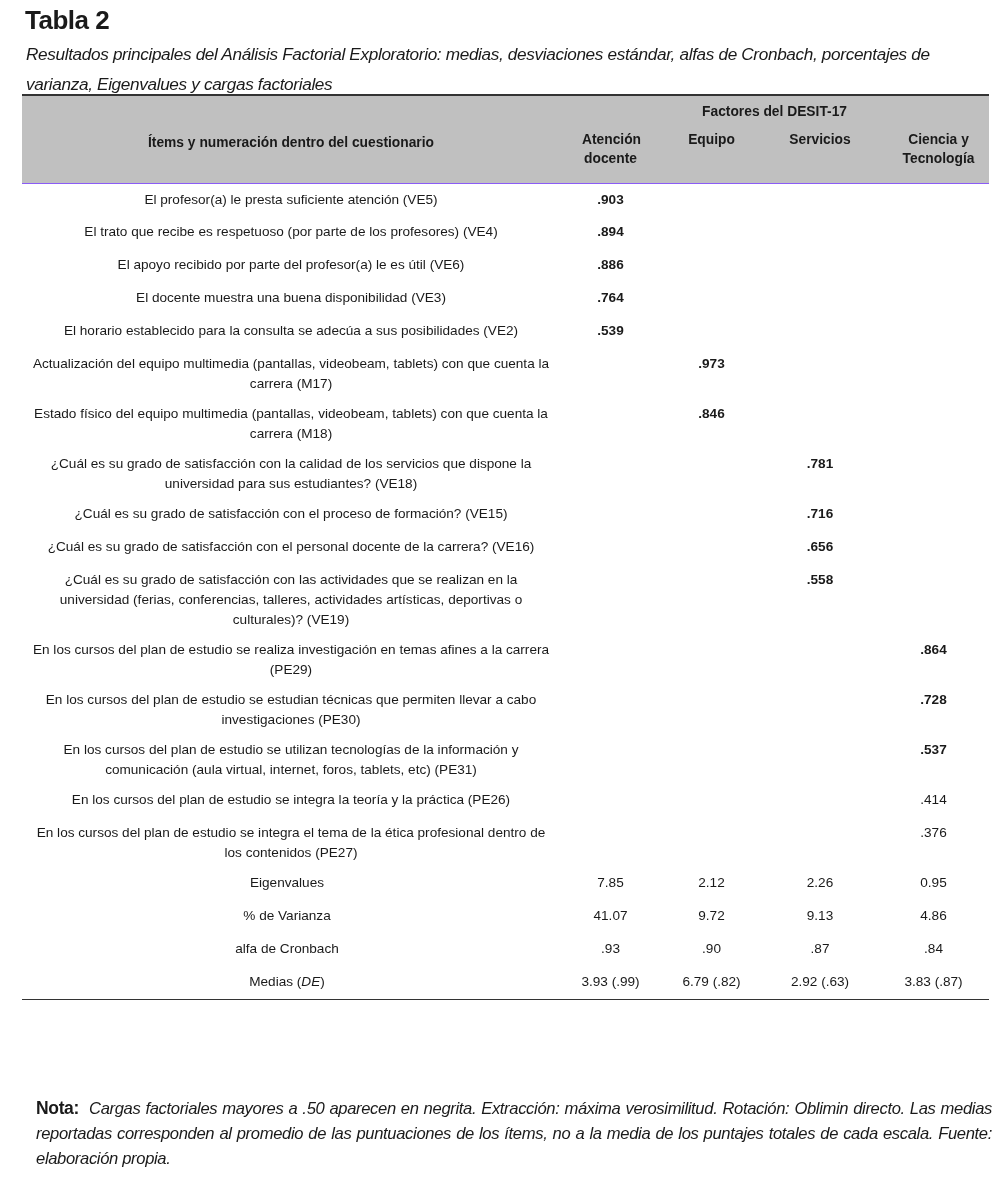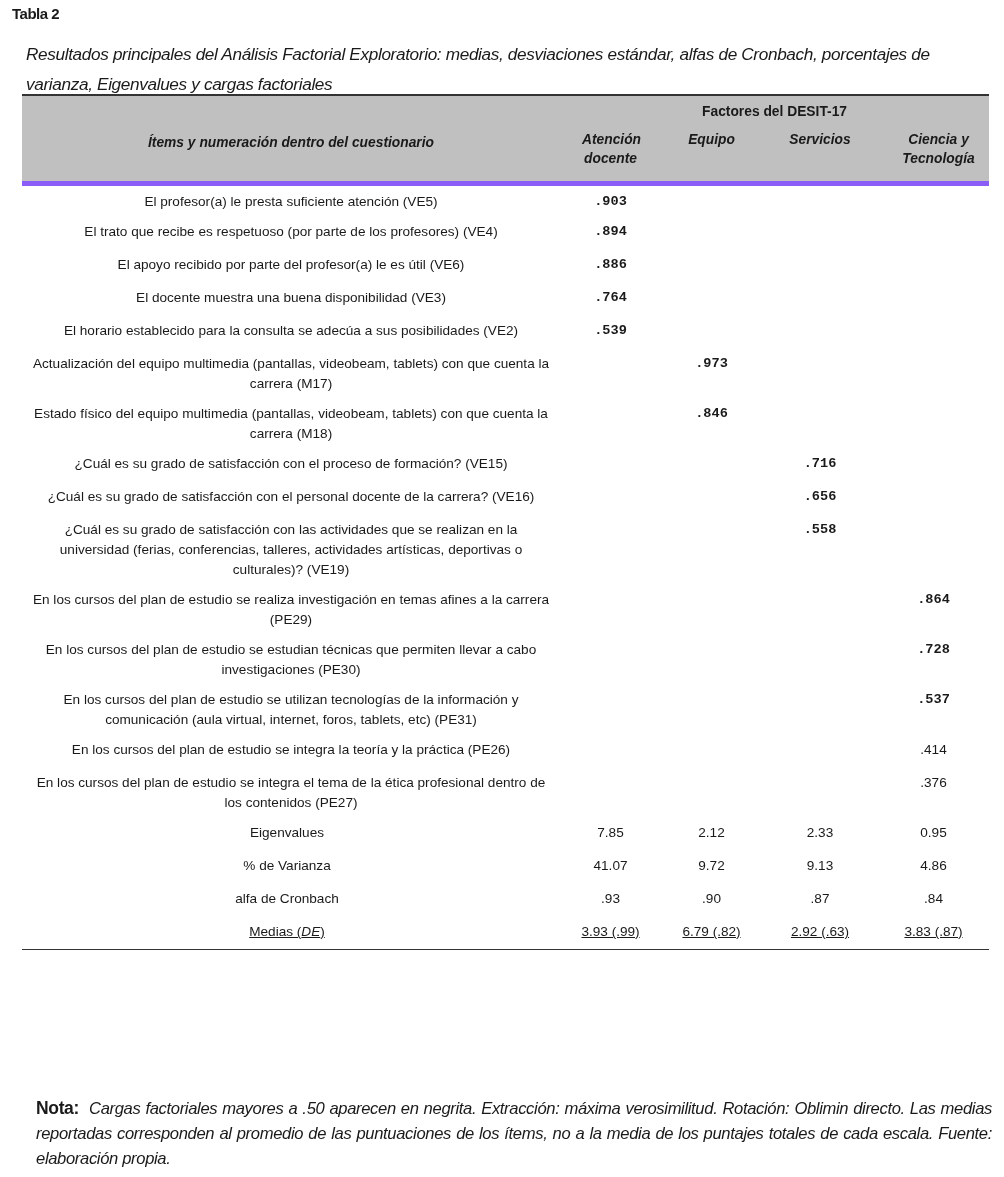--- a/index.html
+++ b/index.html
@@ -1,44 +1,44 @@
 <!DOCTYPE html>
 <html><head>
 <meta charset="utf-8">
 <style>
   html, body { margin: 0; padding: 0; background: #ffffff; }
   body { width: 1004px; height: 1177px; position: relative; overflow: hidden;
          font-family: "Liberation Sans", sans-serif; color: #1a1a1a; }
-  .title { position: absolute; left: 12px; top: 5px; font-size: 15px; font-weight: bold;
+  .title { position: absolute; left: 25px; top: 5px; font-size: 26px; font-weight: bold;
            letter-spacing: -0.5px; }
   .caption { position: absolute; left: 26px; top: 39px; width: 960px; font-size: 17.2px;
              font-style: italic; line-height: 30px; letter-spacing: -0.35px; }
   table.main { position: absolute; left: 22px; top: 94px; width: 967px;
                border-collapse: collapse; table-layout: fixed; font-size: 13.6px; }
   table.main col.c-item { width: 538px; }
   table.main col.c-f1 { width: 101px; }
   table.main col.c-f2 { width: 101px; }
   table.main col.c-f3 { width: 116px; }
   table.main col.c-f4 { width: 111px; }
   thead tr.h1 th { border-top: 2px solid #333; margin-top: 29px; }
   thead th { background: #c0c0c0; font-weight: bold; text-align: center; vertical-align: top;
              padding: 0; font-size: 13.8px; line-height: 19px; }
   thead tr.h1 th { height: 30px; padding-top: 6px; box-sizing: border-box; vertical-align: top; }
-  thead tr.h2 th { height: 58px; border-bottom: 5px solid #8b5cf6; padding-top: 5px; box-sizing: border-box; font-style: italic; }
+  thead tr.h2 th { height: 58px; border-bottom: 1px solid #8b5cf6; padding-top: 5px; box-sizing: border-box; }
   thead tr.h2 th.item-head { vertical-align: top; padding-top: 5px; }
   tbody td { text-align: center; vertical-align: top; padding: 0; line-height: 20px; }
   tbody td.item { padding: 6px 8px 0 8px; }
   tbody td.val { padding-top: 6px; }
   tbody tr.r1 td { height: 33px; box-sizing: border-box; }
   tbody tr.r2 td { height: 50px; box-sizing: border-box; text-align: center; }
   tbody tr.r3 td { height: 70px; box-sizing: border-box; }
   tbody tr.stat td { height: 33px; box-sizing: border-box; }
-  tbody tr.stat-last td { height: 33px; box-sizing: border-box; border-bottom: 1.5px solid #333; text-decoration: underline; }
+  tbody tr.stat-last td { height: 33px; box-sizing: border-box; border-bottom: 1.5px solid #333; }
   tbody tr.stat td.item, tbody tr.stat-last td.item { padding-left: 0; }
-  .bold { font-weight: bold; font-family: Liberation Mono, monospace; }
+  .bold { font-weight: bold; }
   .note { position: absolute; left: 36px; top: 1096px; width: 956px; font-size: 16.6px;
           line-height: 25px; font-style: italic; text-align: justify; letter-spacing: -0.35px; }
   .note .note-label { font-style: normal; font-weight: bold; font-size: 17.5px; }
   .de { font-style: italic; }
 </style>
 </head>
 <body>
 
 <div class="title">Tabla 2</div>
 <div class="caption">Resultados principales del Análisis Factorial Exploratorio: medias, desviaciones estándar, alfas de Cronbach, porcentajes de varianza, Eigenvalues y cargas factoriales</div>
@@ -107,20 +107,27 @@
         <td class="val"></td>
         <td class="val"></td>
       </tr>
       <tr class="r2">
         <td class="item">Estado físico del equipo multimedia (pantallas, videobeam, tablets) con que cuenta la carrera (M18)</td>
         <td class="val"></td>
         <td class="val bold">.846</td>
         <td class="val"></td>
         <td class="val"></td>
       </tr>
+      <tr class="r2">
+        <td class="item">¿Cuál es su grado de satisfacción con la calidad de los servicios que dispone la universidad para sus estudiantes? (VE18)</td>
+        <td class="val"></td>
+        <td class="val"></td>
+        <td class="val bold">.781</td>
+        <td class="val"></td>
+      </tr>
       <tr class="r1">
         <td class="item">¿Cuál es su grado de satisfacción con el proceso de formación? (VE15)</td>
         <td class="val"></td>
         <td class="val"></td>
         <td class="val bold">.716</td>
         <td class="val"></td>
       </tr>
       <tr class="r1">
         <td class="item">¿Cuál es su grado de satisfacción con el personal docente de la carrera? (VE16)</td>
         <td class="val"></td>
@@ -167,21 +174,21 @@
         <td class="item">En los cursos del plan de estudio se integra el tema de la ética profesional dentro de los contenidos (PE27)</td>
         <td class="val"></td>
         <td class="val"></td>
         <td class="val"></td>
         <td class="val">.376</td>
       </tr>
       <tr class="stat">
         <td class="item"><span>Eigenvalues</span></td>
         <td class="val">7.85</td>
         <td class="val">2.12</td>
-        <td class="val">2.33</td>
+        <td class="val">2.26</td>
         <td class="val">0.95</td>
       </tr>
       <tr class="stat">
         <td class="item"><span>% de Varianza</span></td>
         <td class="val">41.07</td>
         <td class="val">9.72</td>
         <td class="val">9.13</td>
         <td class="val">4.86</td>
       </tr>
       <tr class="stat">

